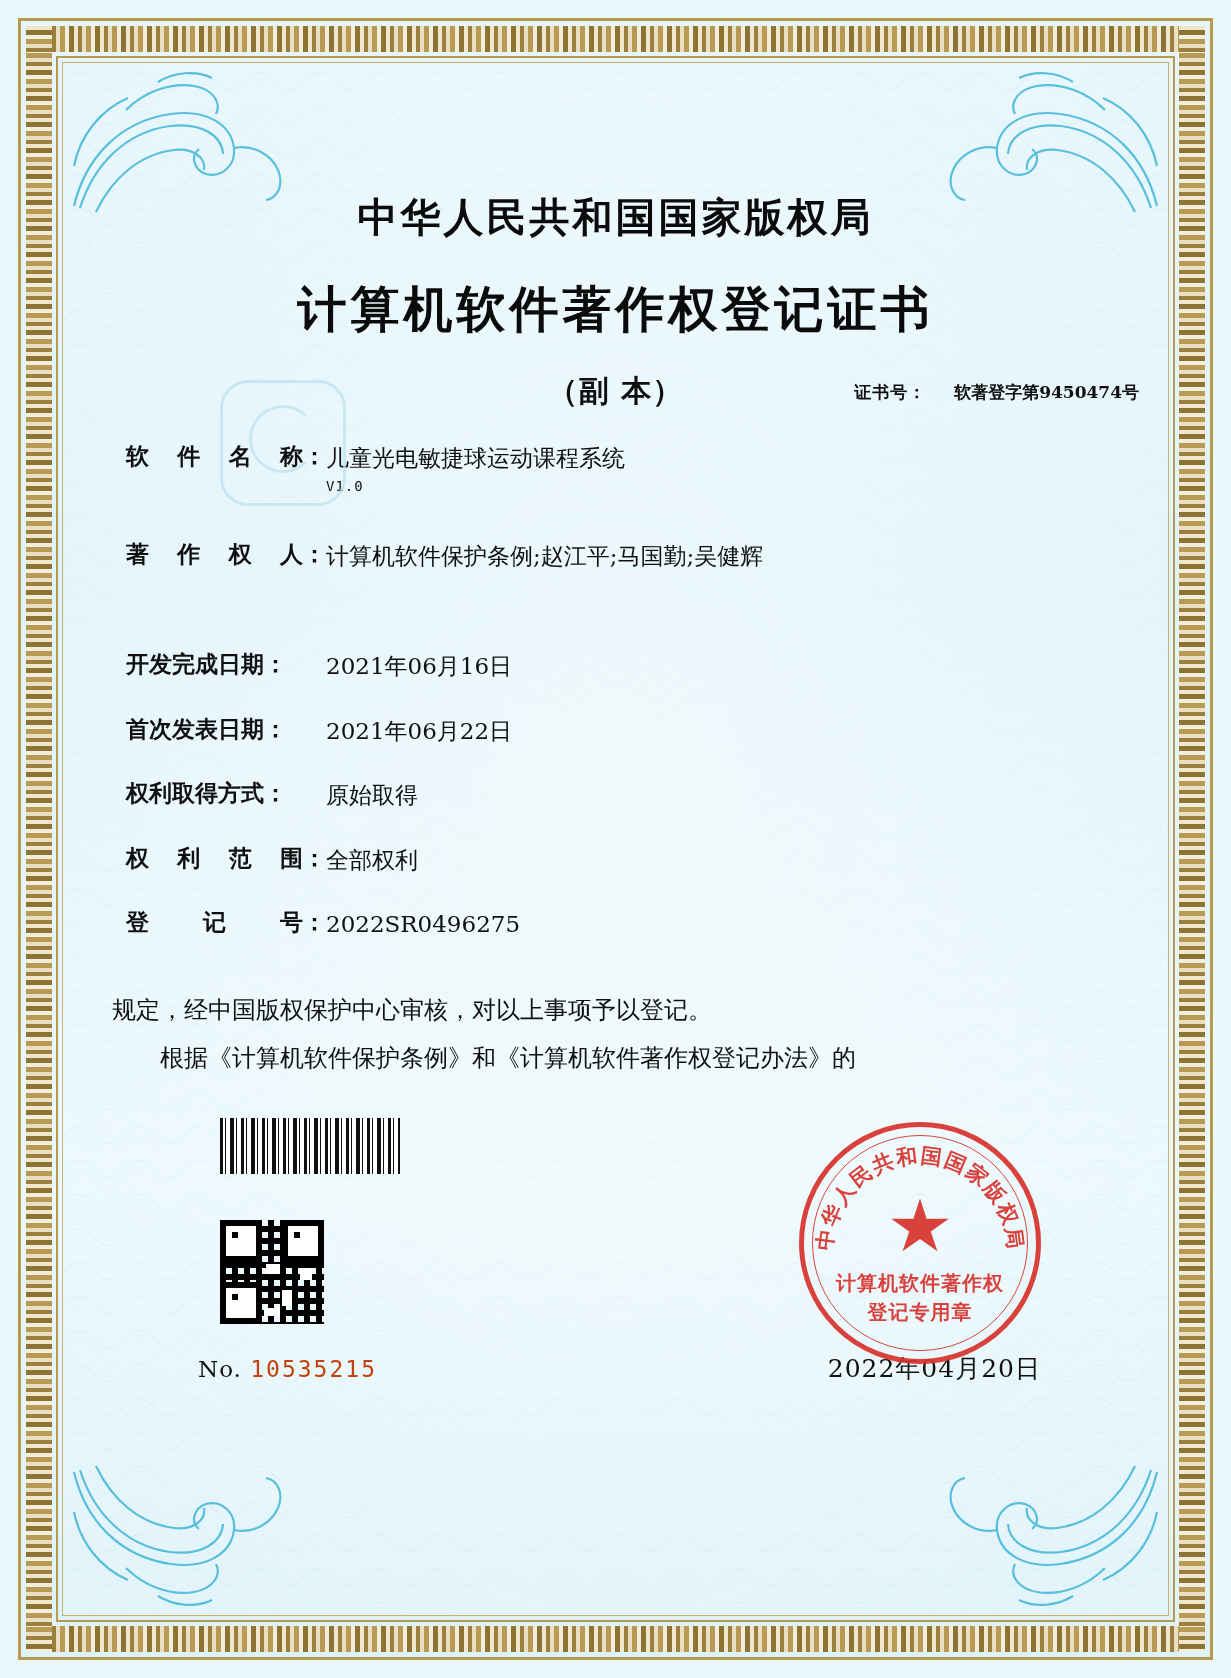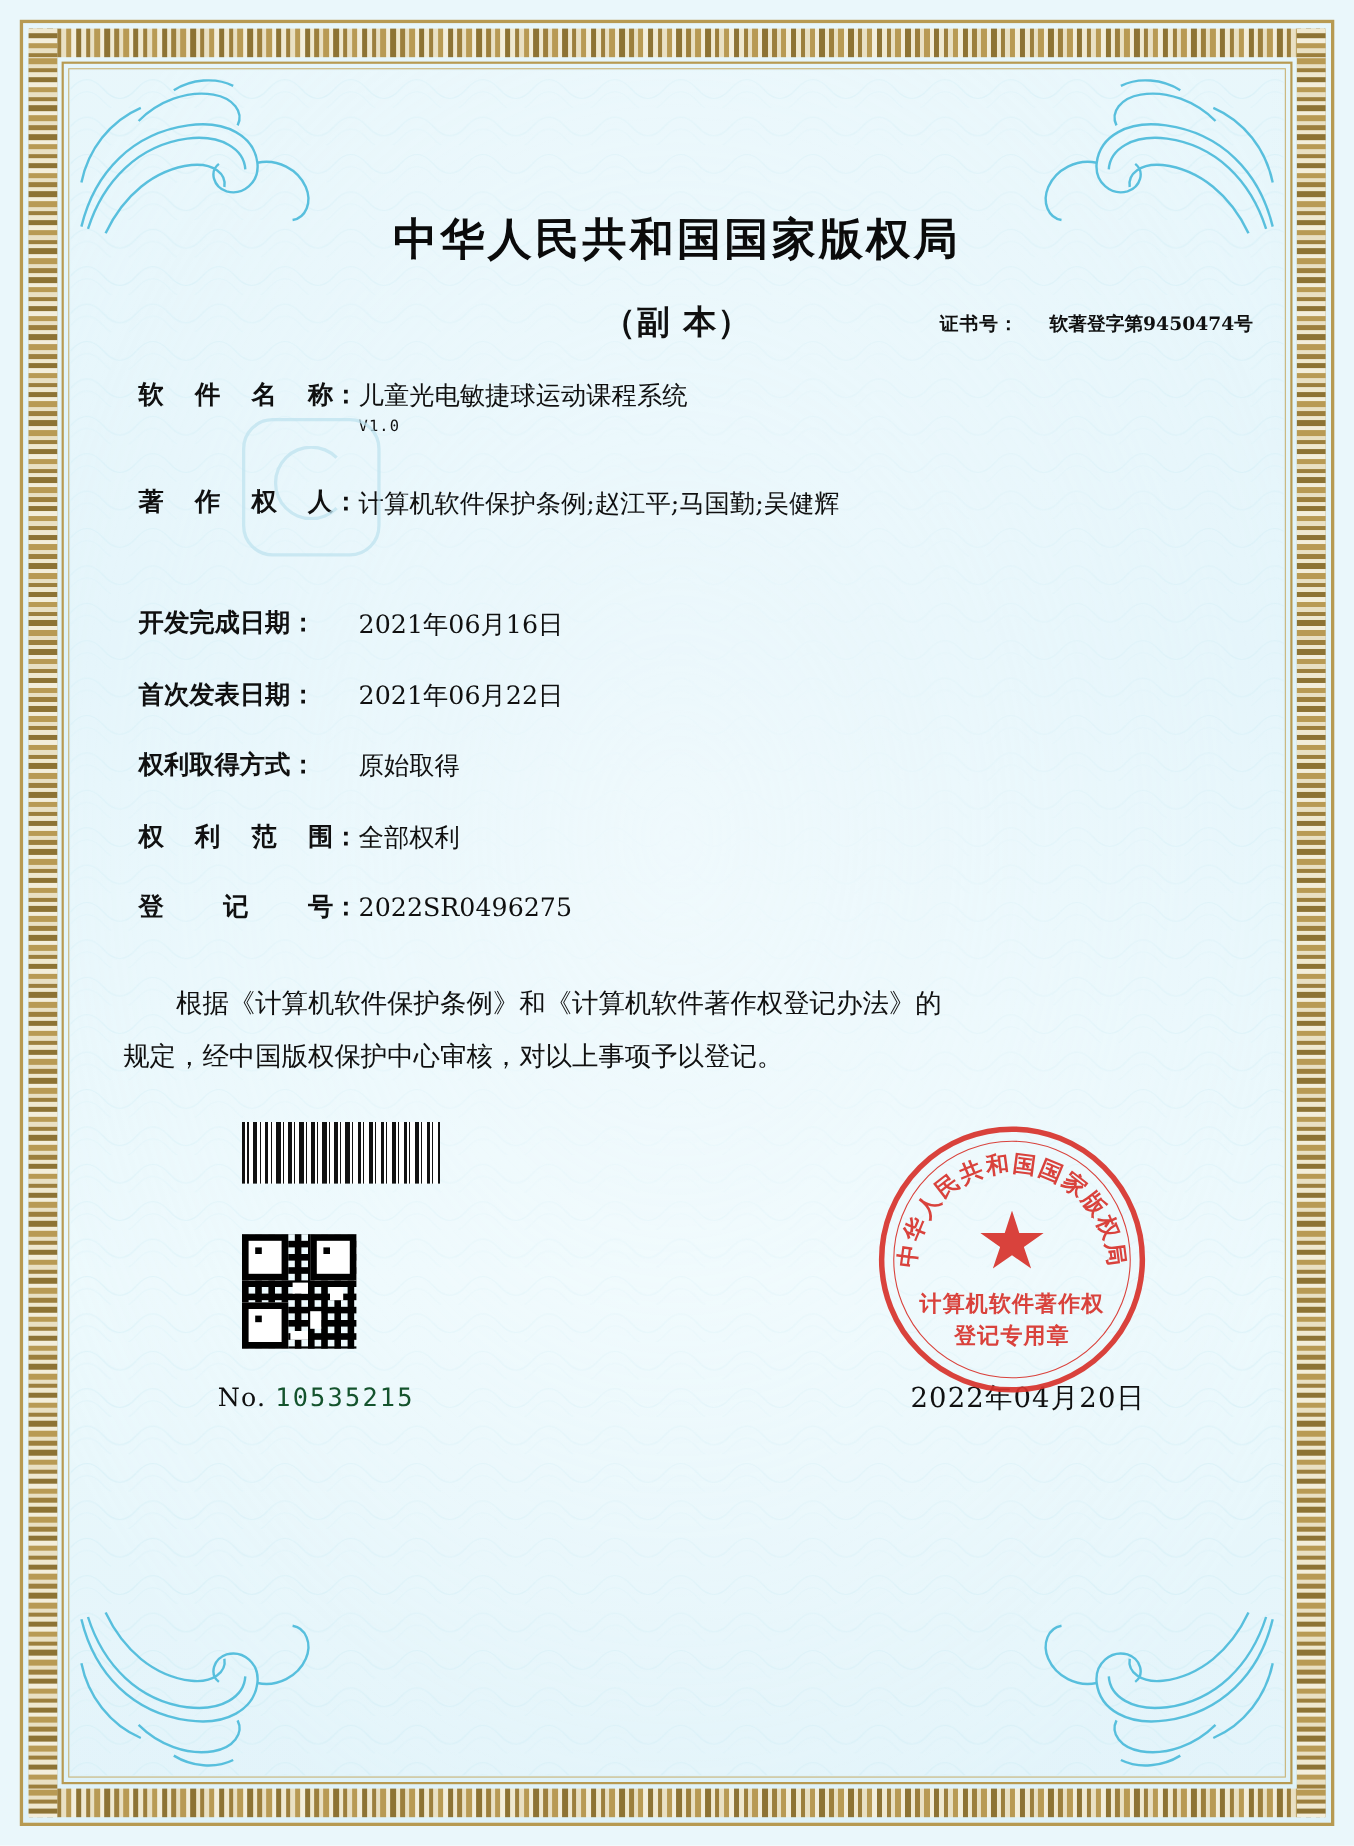--- a/index.html
+++ b/index.html
@@ -268,21 +268,21 @@
   }
   .no-line {
     position: absolute;
     left: 118px; top: 244px;
     font-family: "DejaVu Serif", "Liberation Serif", serif;
     font-size: 23px;
     letter-spacing: 1px;
   }
   .no-line .num {
     font-family: "DejaVu Sans Mono", "Liberation Mono", monospace;
-    color: #14532d;
+    color: #c2410c;
     letter-spacing: 2px;
   }
   .date-line {
     position: absolute;
     right: 110px; top: 240px;
     font-family: "DejaVu Serif", "Liberation Serif", serif;
     font-size: 25px;
     letter-spacing: 1px;
     text-align: right;
   }
@@ -404,20 +404,21 @@
       <path d="M92 16 C 108 6, 130 4, 146 12"></path>
       <path d="M8 100 C 14 70, 34 44, 62 32"></path>
     </g>
   </svg>
 
   <div class="content">
 
     <div class="wm-circle"></div>
 
     <div class="title-1">中华人民共和国国家版权局</div>
+    <div class="title-2">计算机软件著作权登记证书</div>
 
     <div class="sub-row">
       <div class="title-sub">（副 本）</div>
       <div class="cert-no">
         <span class="lbl">证书号：</span>
         <span class="val">软著登字第9450474号</span>
       </div>
     </div>
 
     <div class="fields">
@@ -479,22 +480,22 @@
           <span>登</span>
           <span>记</span>
           <span>号：</span>
         </div>
         <div class="f-value mono">2022SR0496275</div>
       </div>
 
     </div>
 
     <div class="statement">
+      <div style="text-indent:0">规定，经中国版权保护中心审核，对以上事项予以登记。</div>
       <div>根据《计算机软件保护条例》和《计算机软件著作权登记办法》的</div>
-      <div style="text-indent:0">规定，经中国版权保护中心审核，对以上事项予以登记。</div>
     </div>
 
     <div class="bottom">
 
       <div class="barcode"></div>
 
       <div class="qr"></div>
       <div class="qr-mask">
         <div class="qr-eye" style="left:0; top:0;"></div>
         <div class="qr-eye" style="right:0; top:0;"></div>

